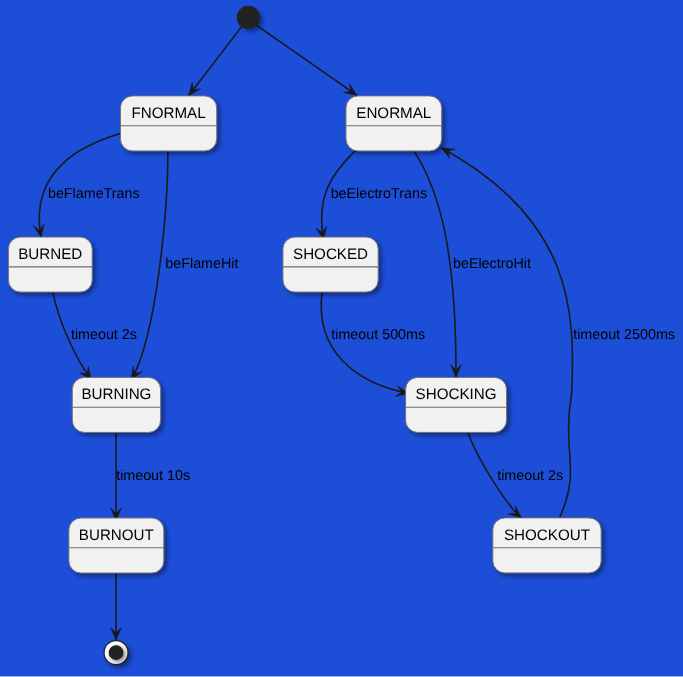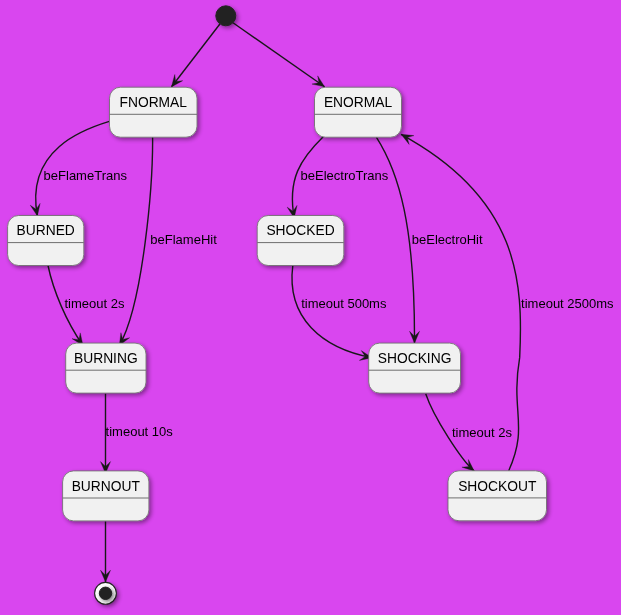--- a/index.html
+++ b/index.html
@@ -1,16 +1,16 @@
 <!DOCTYPE html>
 <html><head>
 <meta charset="utf-8">
 <style>
   html,body{margin:0;padding:0;background:#ffffff;}
-  #diagram{width:621px;height:615px;position:relative;background:#d946ef;
+  #diagram{width:621px;height:615px;position:relative;background:#1d4ed8;
            font-family:"Liberation Sans",sans-serif;}
   #svgroot{display:block;opacity:0.999;}
   .state-box{fill:#F1F1F1;stroke:#6E6E6E;stroke-width:0.85;filter:url(#f_shadow);}
   .state-sep{stroke:#6E6E6E;stroke-width:1;}
   .state-name{font-family:"Liberation Sans",sans-serif;font-size:13.8px;fill:#000000;
               text-anchor:middle;}
   .edge{fill:none;stroke:#181818;stroke-width:1.4;}
   .arrowhead{fill:#181818;stroke:#181818;stroke-width:0.35;stroke-linejoin:miter;}
   .edge-label{font-family:"Liberation Sans",sans-serif;font-size:13px;fill:#000000;}
   .pseudo-solid{fill:#222222;stroke:#222222;stroke-width:1;filter:url(#f_shadow);}

